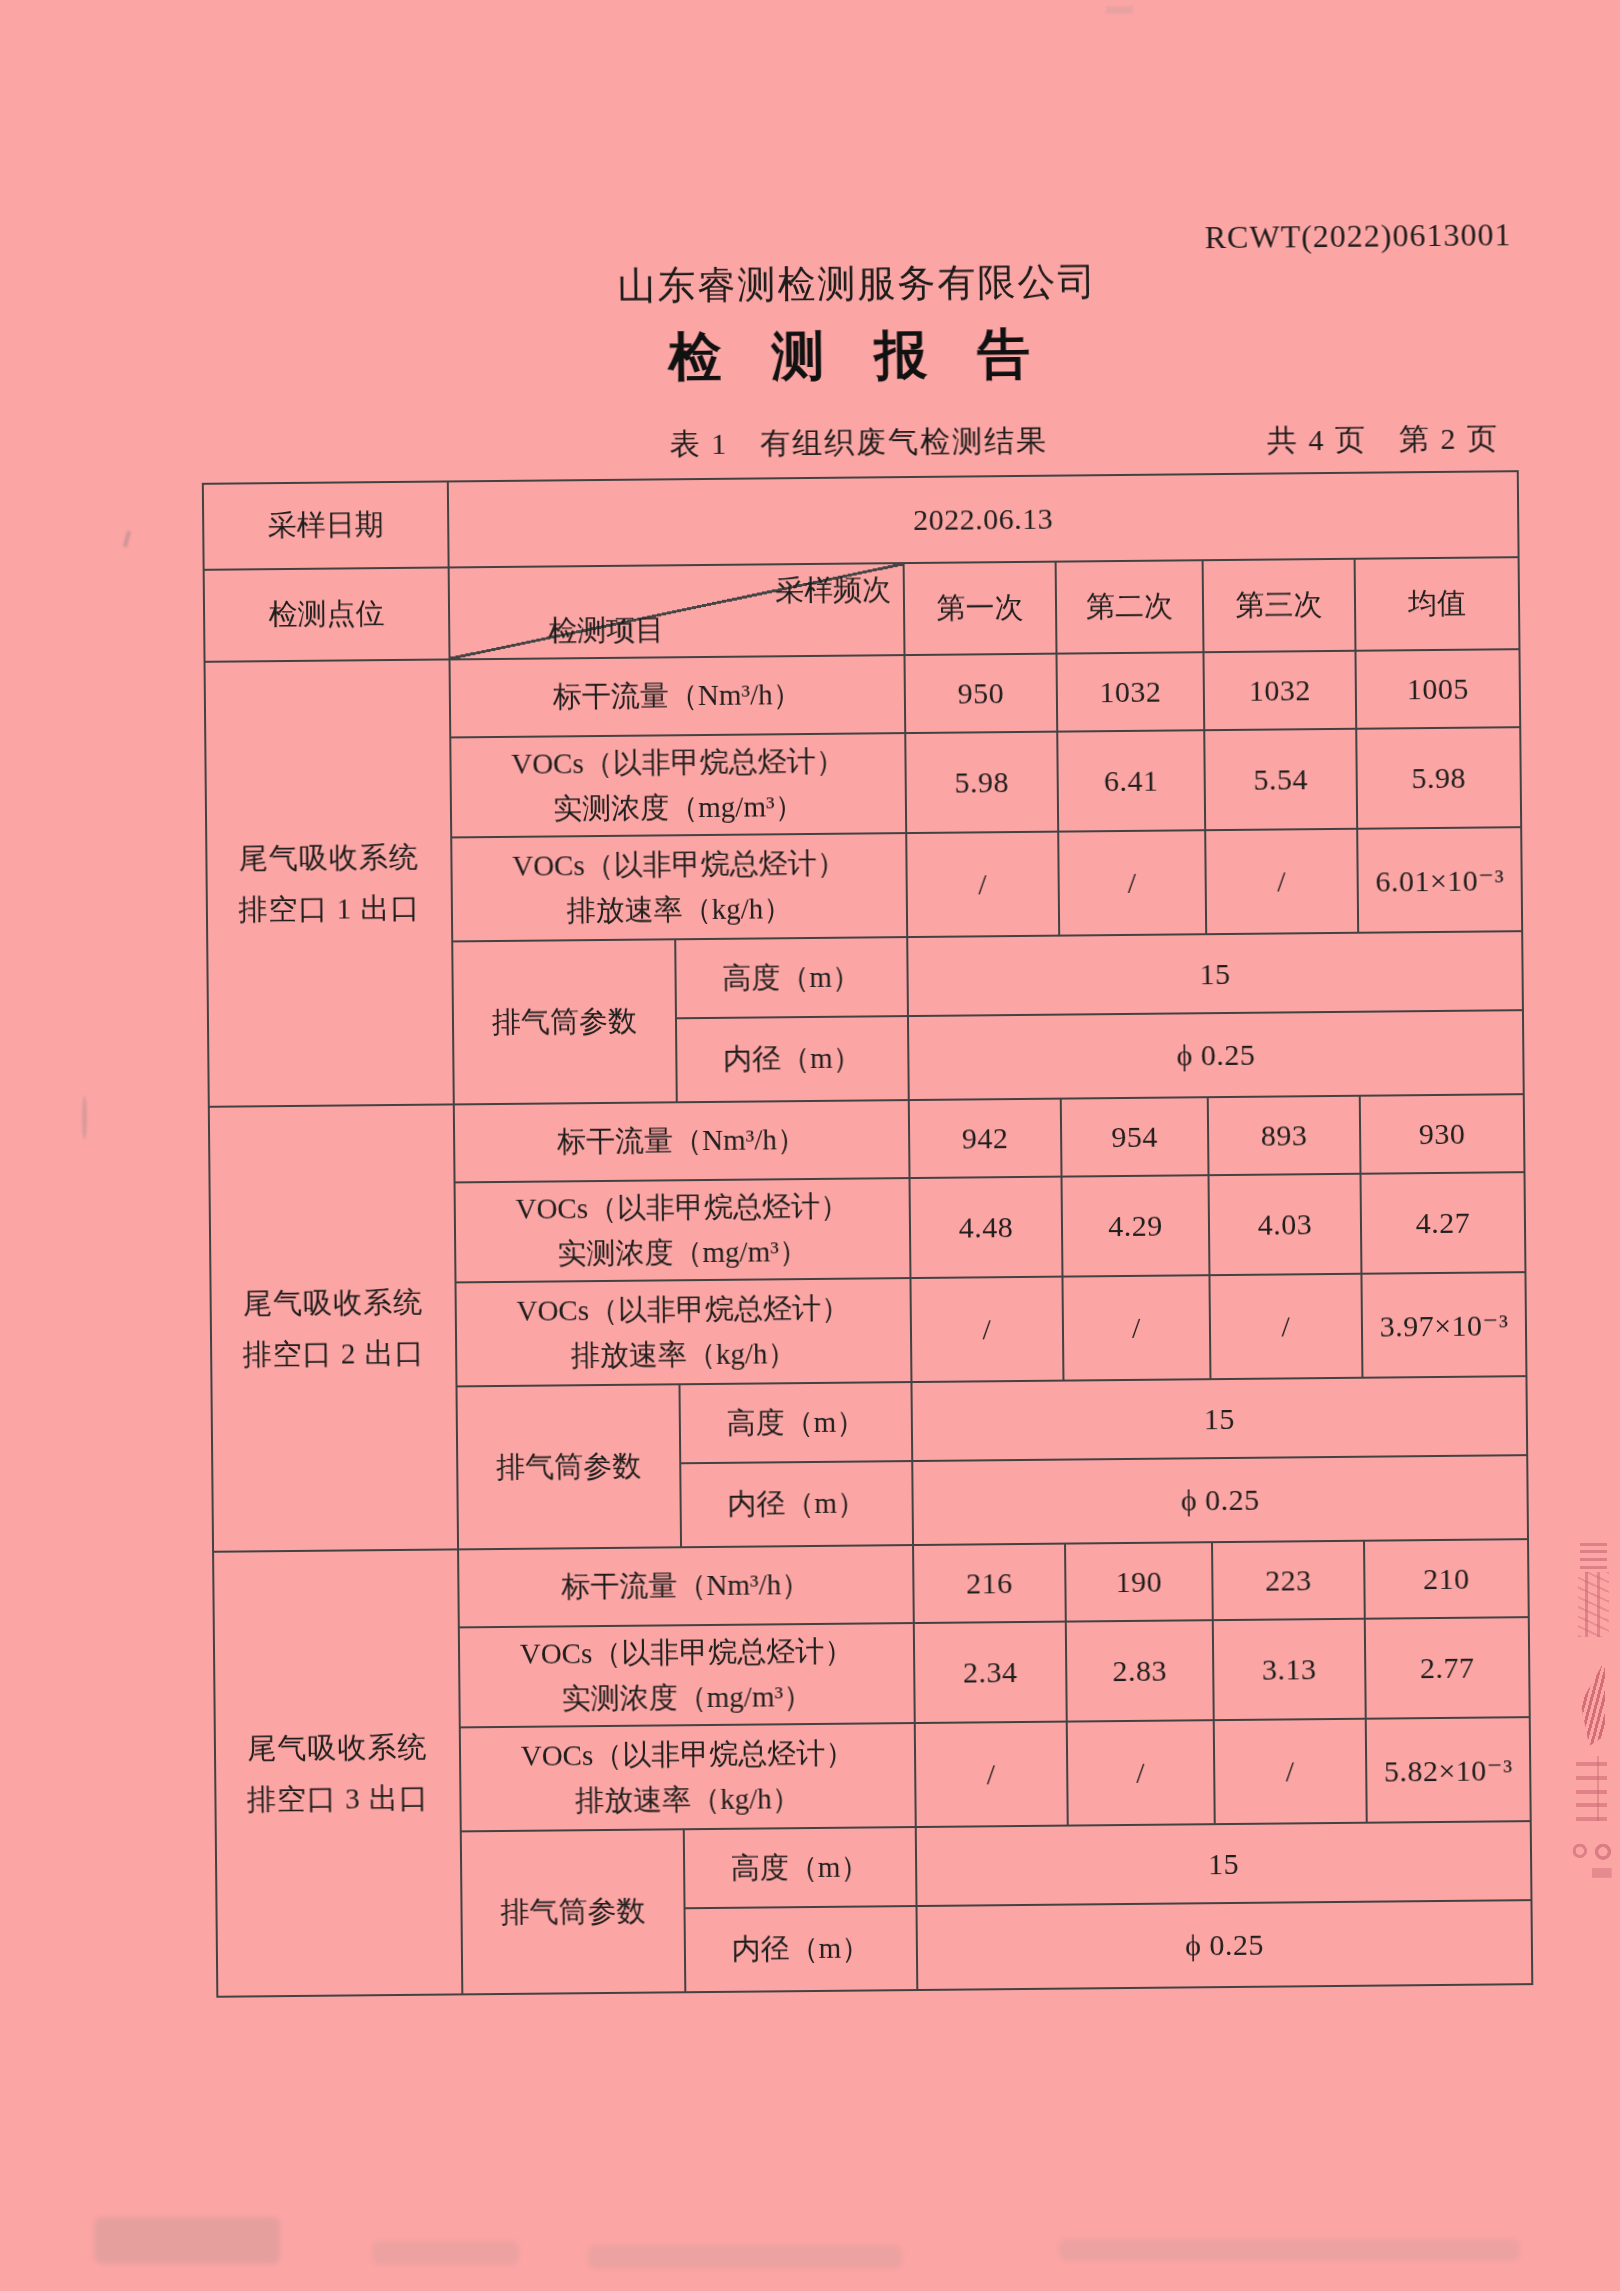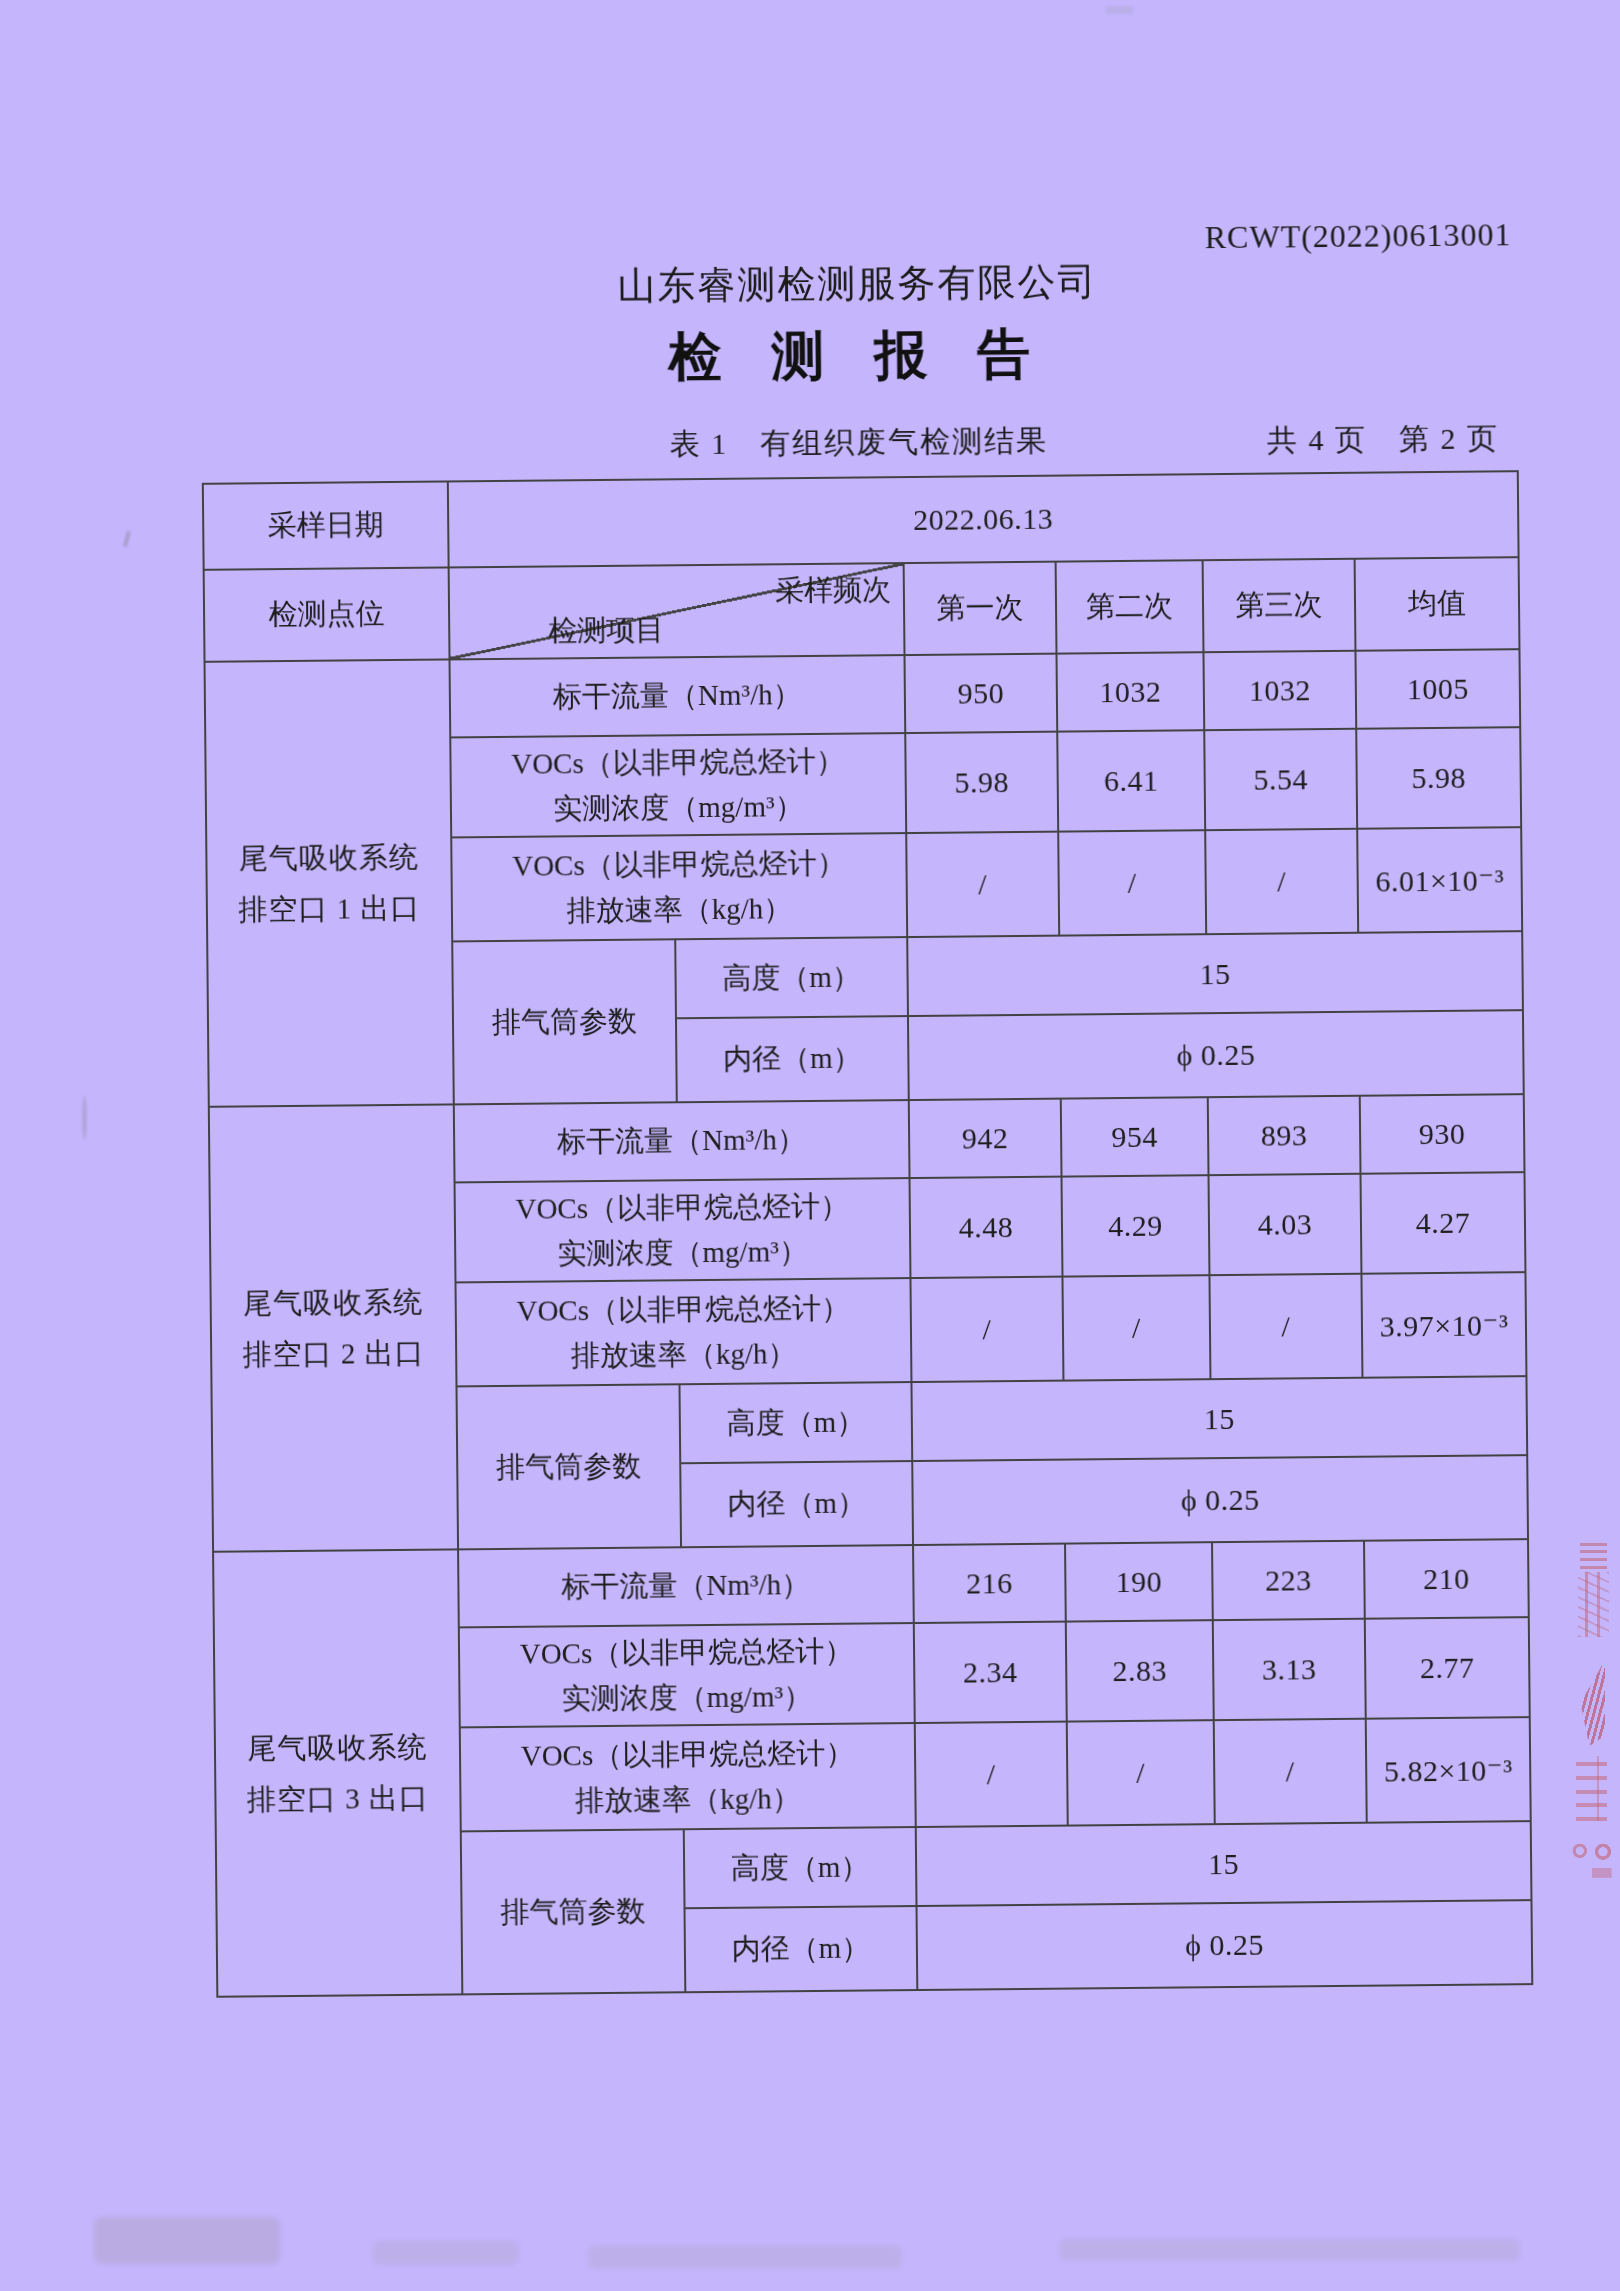--- a/index.html
+++ b/index.html
@@ -1,17 +1,17 @@
 <!DOCTYPE html>
 <html><head>
 <meta charset="utf-8">
 <style>
   html,body{margin:0;padding:0;background:#e8e8e6;}
   .page{
-    position:relative;width:1620px;height:2292px;background:#c4b5fd;
+    position:relative;width:1620px;height:2292px;background:#fca5a5;
     overflow:hidden;font-family:"Liberation Serif","DejaVu Serif",serif;color:#222;
   }
   .sheet{position:absolute;left:0;top:0;width:1620px;height:2292px;
     transform:rotate(-0.55deg);transform-origin:50% 40%;filter:blur(0.3px);}
   .report-number{position:absolute;top:223px;right:102px;font-size:32px;letter-spacing:1px;color:#1e1e1c;}
   .header-block{position:absolute;left:206px;top:0;width:1315px;}
   .company{position:absolute;top:259px;width:100%;text-align:center;font-size:38px;letter-spacing:2px;color:#1c1c1a;}
   .title{position:absolute;top:321px;width:100%;text-align:center;
     font-family:"Liberation Sans","DejaVu Sans",sans-serif;font-weight:700;
     font-size:53px;letter-spacing:17.6px;color:#111;}

